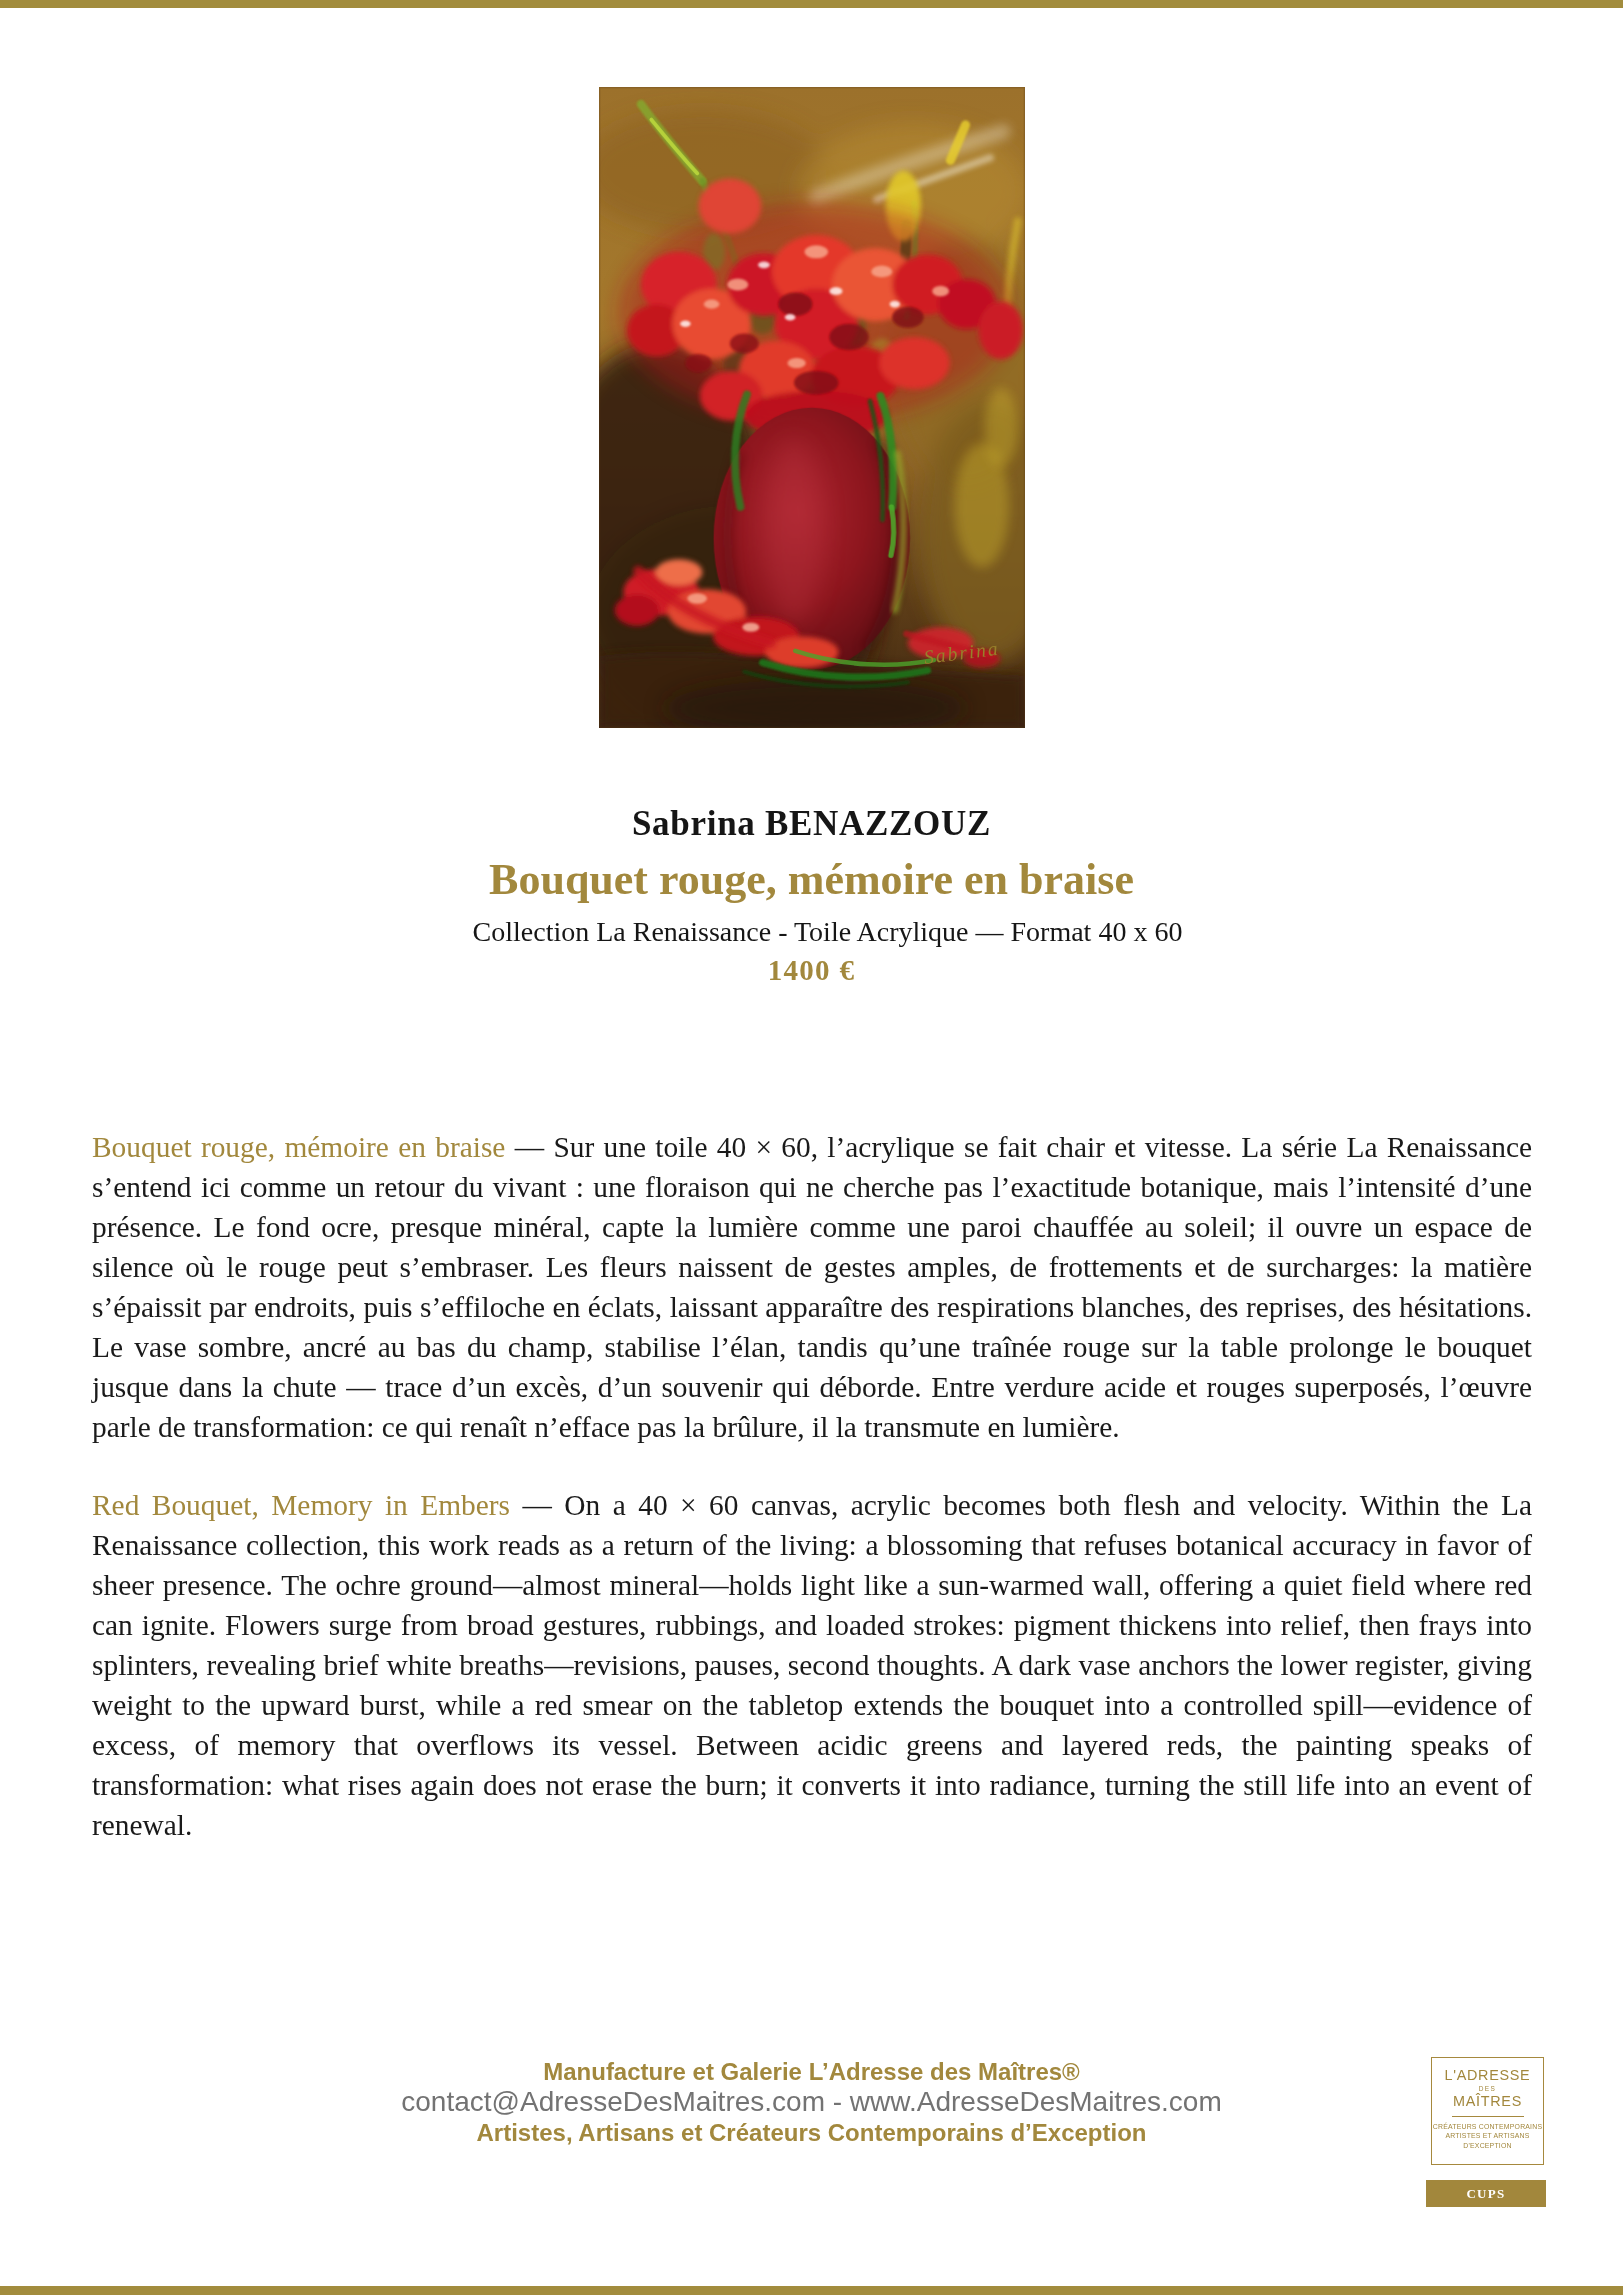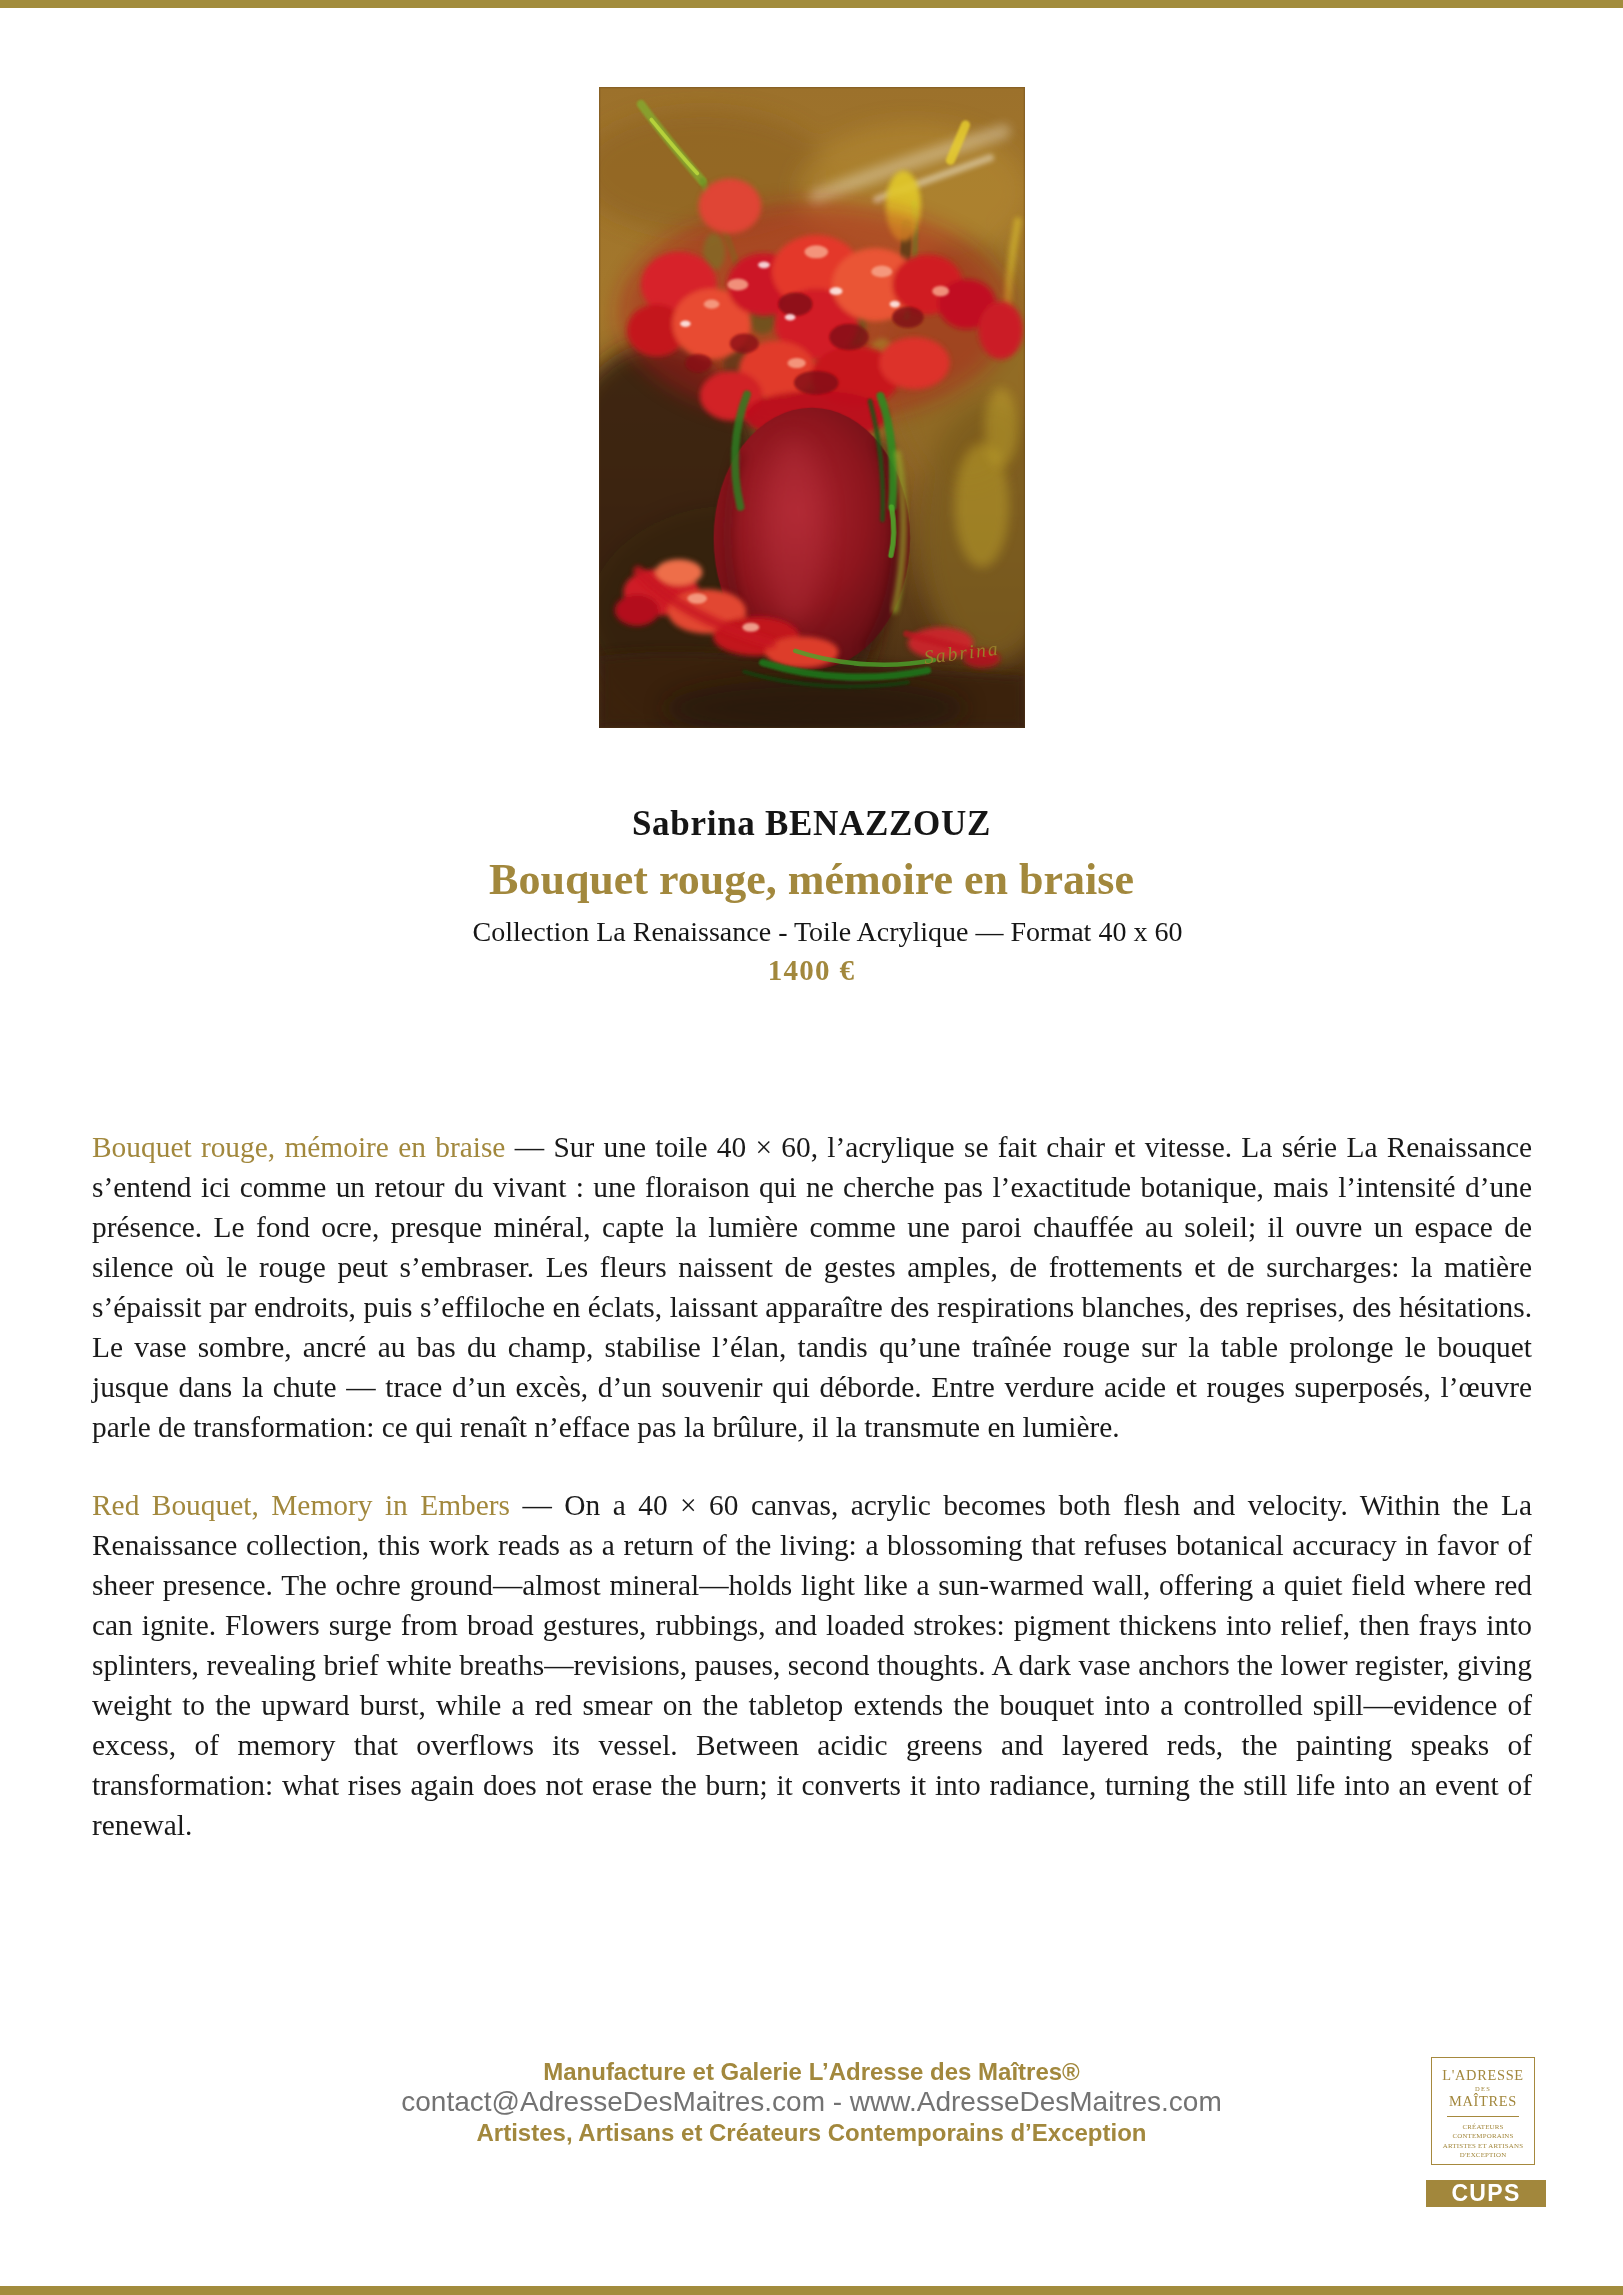--- a/index.html
+++ b/index.html
@@ -21,32 +21,32 @@
   .body-copy{position:absolute;left:92px;top:1127px;width:1440px;color:#1a1a1a;}
   .body-copy p{margin:0;font-size:29.4px;line-height:40px;text-align:justify;}
   .body-copy p + p{margin-top:38px;}
   .lead{color:#A2883D;}
 
   .footer{position:absolute;left:0;top:2056px;width:1623px;text-align:center;
           font-family:"Liberation Sans",sans-serif;}
   .f-gold{font-size:24px;line-height:31px;font-weight:bold;color:#A2883D;}
   .f-dark{font-size:28px;line-height:30px;color:#737373;}
 
-  .logo{position:absolute;left:1431px;top:2057px;width:104px;height:108px;
+  .logo{position:absolute;left:1431px;top:2057px;width:113px;height:108px;
         border:1.3px solid #A6893E;box-sizing:border-box;text-align:center;
-        color:#A2873C;font-family:Liberation Serif, serif;background:#ffffff;}
+        color:#A2873C;font-family:Liberation Sans, sans-serif;background:#ffffff;}
   .logo-big{font-size:14.4px;letter-spacing:0.7px;line-height:17px;}
   .logo-des{font-size:6.5px;letter-spacing:1.3px;line-height:7.9px;margin-top:1.3px;}
   .logo-top{margin-top:9.2px;}
   .logo-rule{width:72px;height:0.7px;background:#A6893E;margin:5.9px auto 5.2px;}
   .logo-sub{font-size:6.9px;line-height:9.2px;letter-spacing:0.2px;}
 
   .cups{position:absolute;left:1426px;top:2180px;width:120px;height:27px;background:#A2873C;
-        color:#ffffff;font-family:Liberation Sans, sans-serif;font-weight:bold;
-        font-size:23px;line-height:27px;text-align:center;letter-spacing:1.3px;}
+        color:#ffffff;font-family:Liberation Serif, serif;font-weight:bold;
+        font-size:13px;line-height:27px;text-align:center;letter-spacing:1.3px;}
 </style>
 </head>
 <body>
 
 <div class="bar top"></div>
 
 <figure class="painting">
   <svg viewBox="0 0 651 980" preserveAspectRatio="none">
     <defs>
       <linearGradient id="bg" x1="0" y1="0" x2="0" y2="1">

